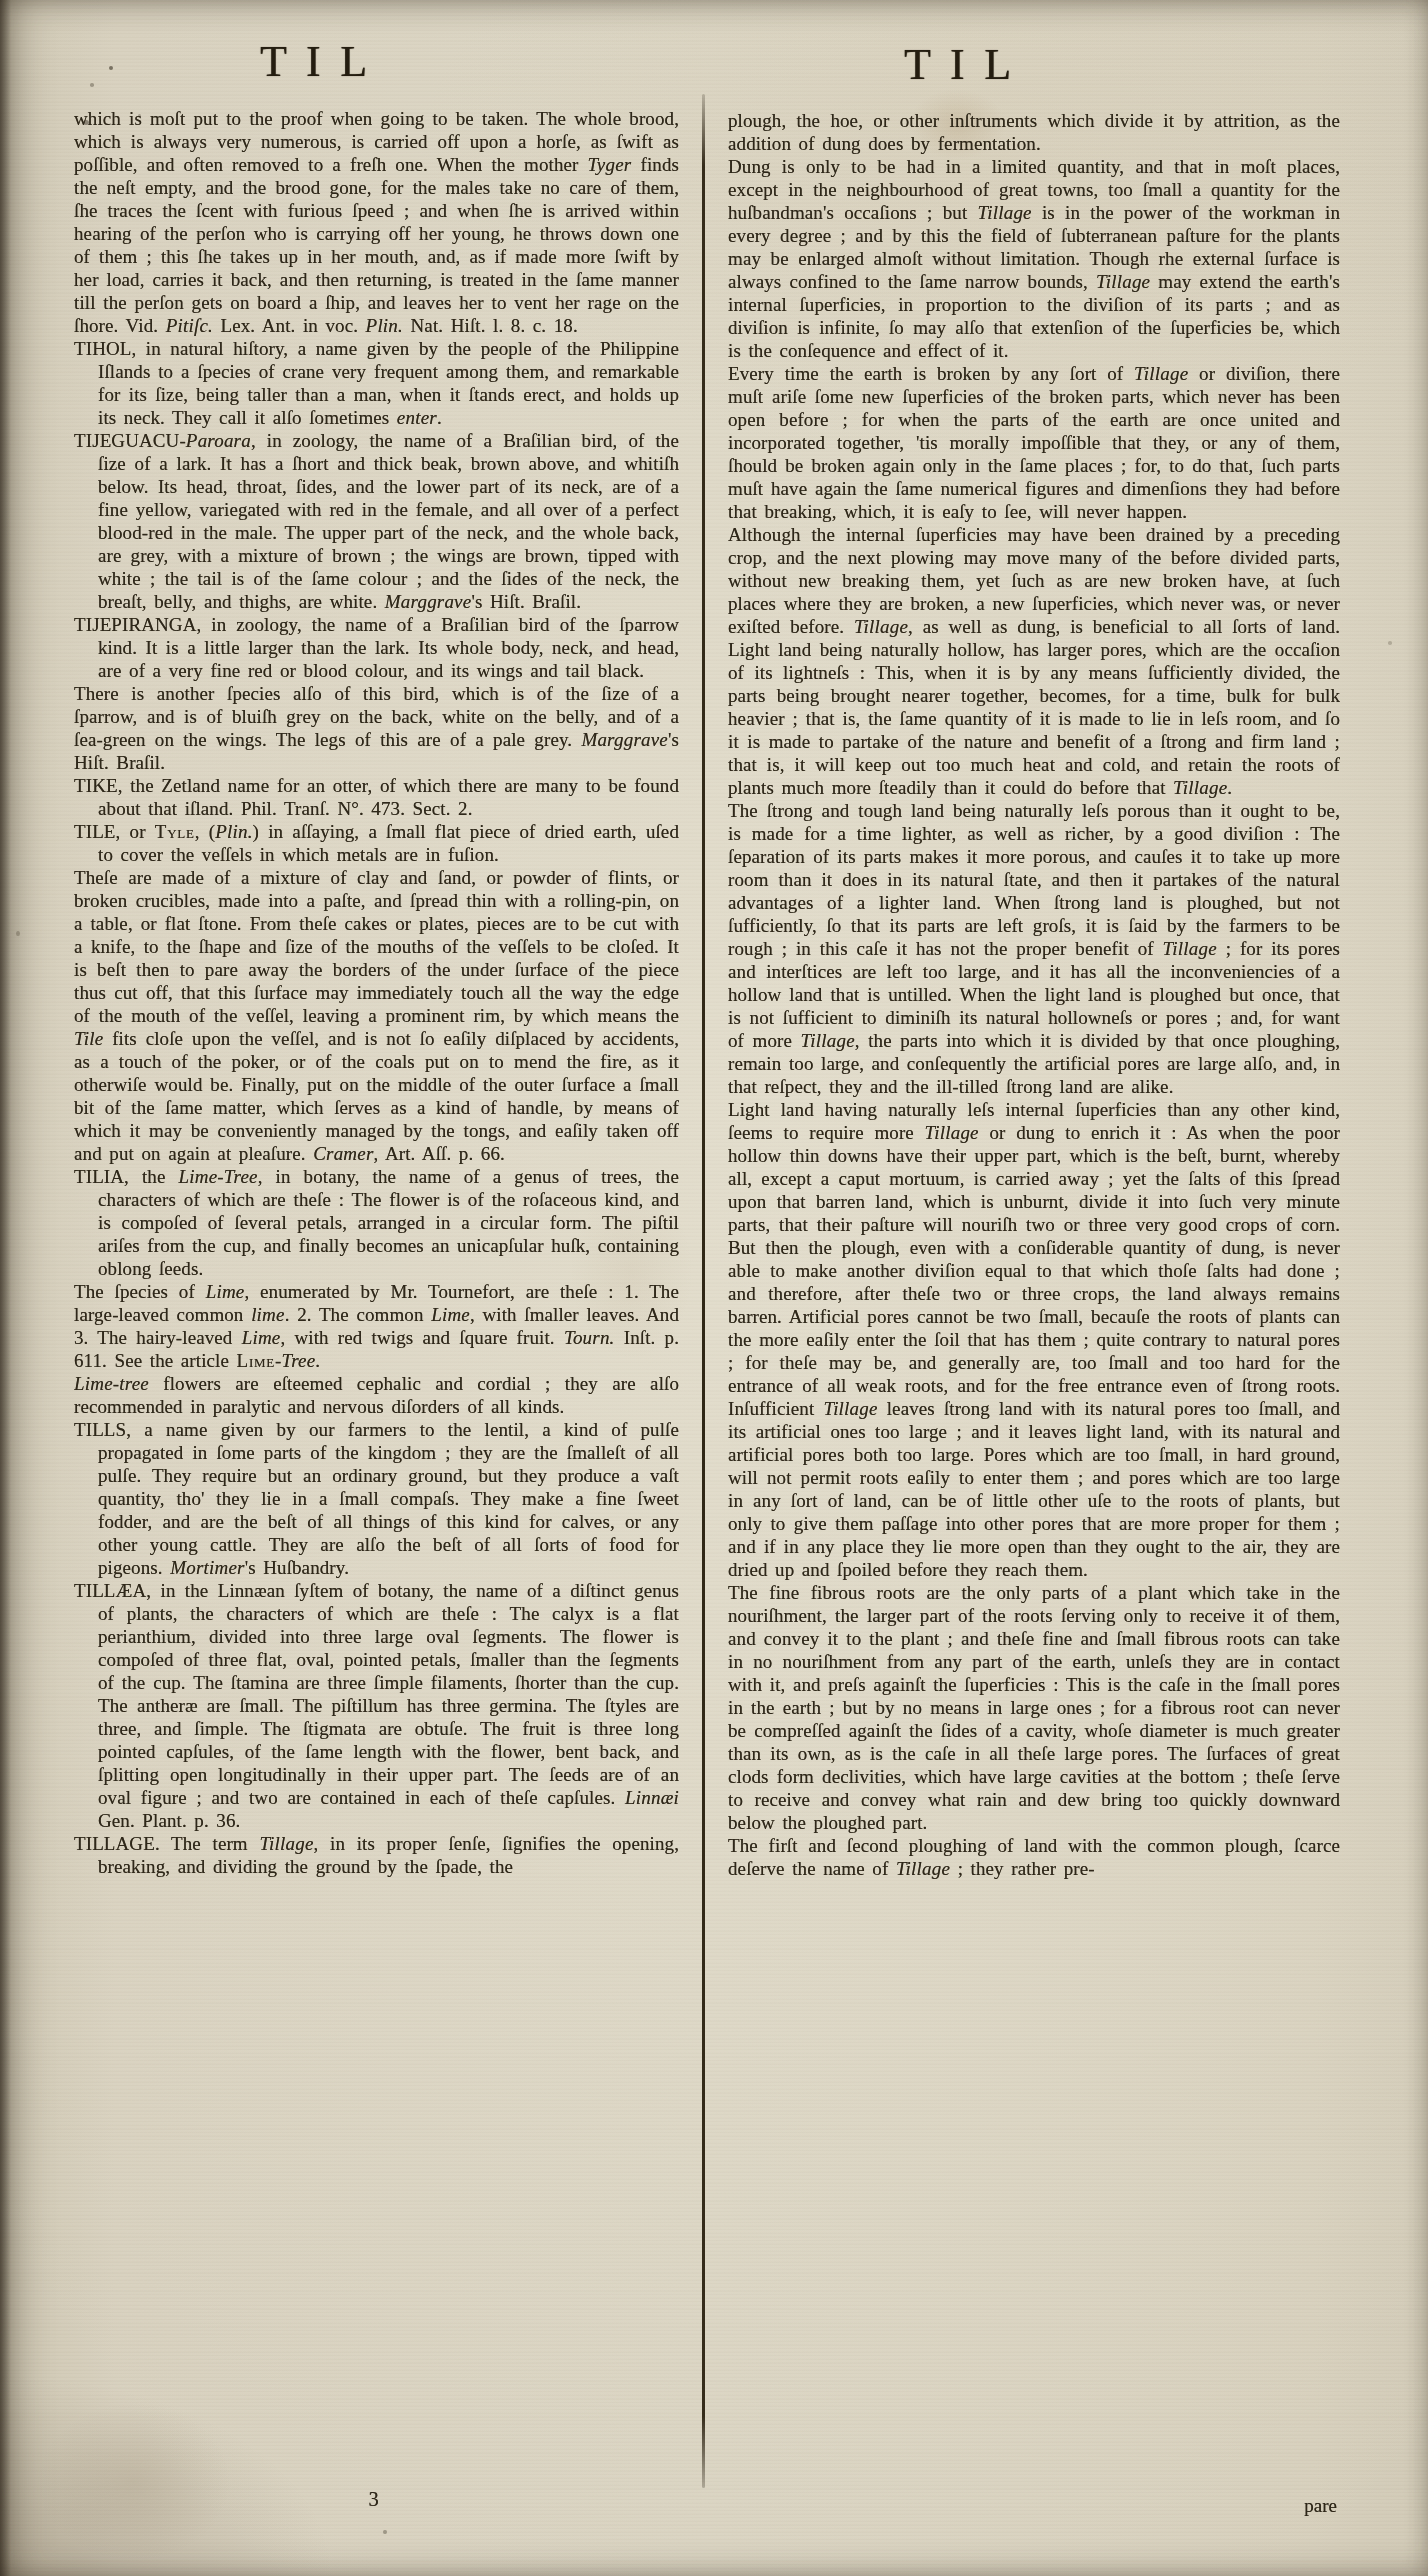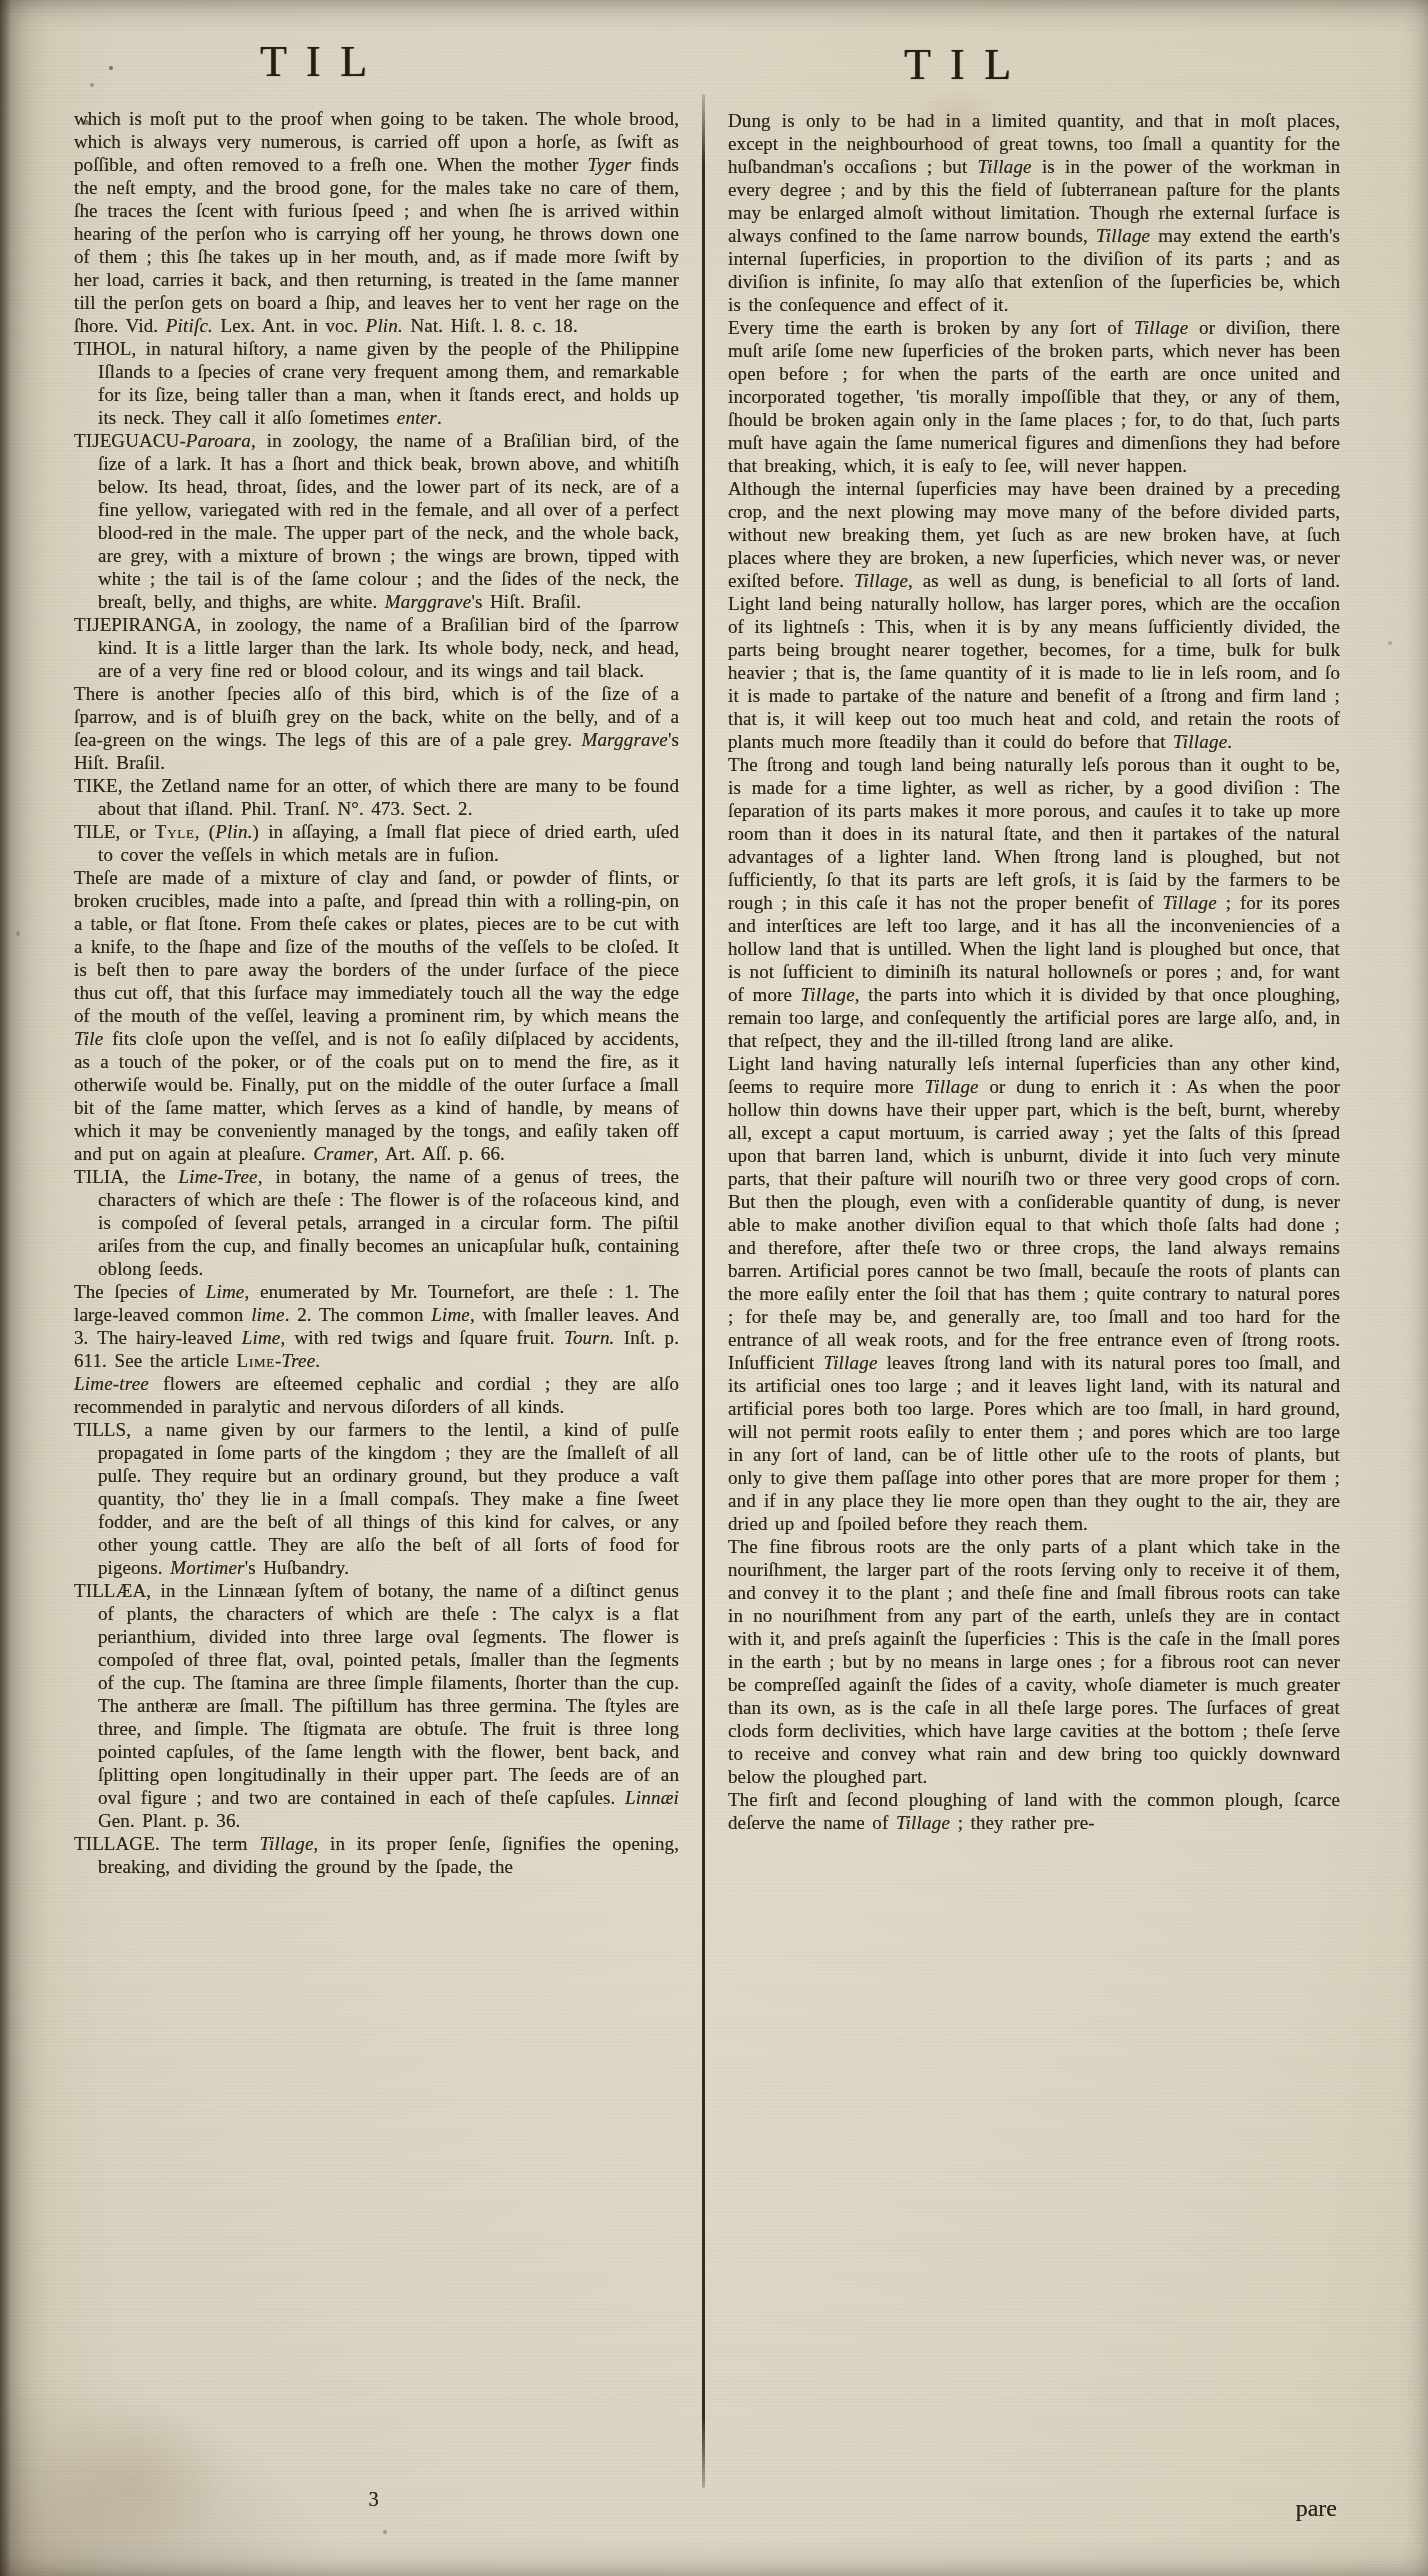--- a/index.html
+++ b/index.html
@@ -53,21 +53,21 @@
     border-radius:1.8px;
   }
   .signature{
     position:absolute;
     font-size:20.5px;
     text-align:center;
     text-shadow:0 0 0.5px rgba(46,39,25,0.7);
   }
   .catchword{
     position:absolute;
-    font-size:24px;
+    font-size:19px;
     text-align:right;
     text-shadow:0 0 0.5px rgba(46,39,25,0.7);
   }
   .speck{position:absolute;border-radius:50%;background:rgba(44,35,22,0.55);pointer-events:none;}
   .stain{position:absolute;border-radius:50%;pointer-events:none;}
 </style>
 </head>
 <body>
 
 <div id="page">
@@ -103,20 +103,21 @@
       <p class="plain">Theſe are made of a mixture of clay and ſand, or powder of flints, or broken crucibles, made into a paſte, and ſpread thin with a rolling-pin, on a table, or flat ſtone.  From theſe cakes or plates, pieces are to be cut with a knife, to the ſhape and ſize of the mouths of the veſſels to be cloſed.  It is beſt then to pare away the borders of the under ſurface of the piece thus cut off, that this ſurface may immediately touch all the way the edge of the mouth of the veſſel, leaving a prominent rim, by which means the <i>Tile</i> fits cloſe upon the veſſel, and is not ſo eaſily diſplaced by accidents, as a touch of the poker, or of the coals put on to mend the fire, as it otherwiſe would be.  Finally, put on the middle of the outer ſurface a ſmall bit of the ſame matter, which ſerves as a kind of handle, by means of which it may be conveniently managed by the tongs, and eaſily taken off and put on again at pleaſure.  <i>Cramer</i>, Art. Aſſ. p. 66.</p>
       <p class="entry">TILIA, the <i>Lime-Tree</i>, in botany, the name of a genus of trees, the characters of which are theſe :  The flower is of the roſaceous kind, and is compoſed of ſeveral petals, arranged in a circular form.  The piſtil ariſes from the cup, and finally becomes an unicapſular huſk, containing oblong ſeeds.</p>
       <p class="plain">The ſpecies of <i>Lime</i>, enumerated by Mr. Tournefort, are theſe :  1. The large-leaved common <i>lime</i>.  2. The common <i>Lime</i>, with ſmaller leaves.  And 3. The hairy-leaved <i>Lime</i>, with red twigs and ſquare fruit.  <i>Tourn.</i> Inſt. p. 611.  See the article <span class="sc">Lime</span>-<i>Tree</i>.</p>
       <p class="plain"><i>Lime-tree</i> flowers are eſteemed cephalic and cordial ; they are alſo recommended in paralytic and nervous diſorders of all kinds.</p>
       <p class="entry">TILLS, a name given by our farmers to the lentil, a kind of pulſe propagated in ſome parts of the kingdom ; they are the ſmalleſt of all pulſe.  They require but an ordinary ground, but they produce a vaſt quantity, tho' they lie in a ſmall compaſs.  They make a fine ſweet fodder, and are the beſt of all things of this kind for calves, or any other young cattle.  They are alſo the beſt of all ſorts of food for pigeons.  <i>Mortimer</i>'s Huſbandry.</p>
       <p class="entry">TILLÆA, in the Linnæan ſyſtem of botany, the name of a diſtinct genus of plants, the characters of which are theſe :  The calyx is a flat perianthium, divided into three large oval ſegments.  The flower is compoſed of three flat, oval, pointed petals, ſmaller than the ſegments of the cup.  The ſtamina are three ſimple filaments, ſhorter than the cup.  The antheræ are ſmall.  The piſtillum has three germina.  The ſtyles are three, and ſimple.  The ſtigmata are obtuſe.  The fruit is three long pointed capſules, of the ſame length with the flower, bent back, and ſplitting open longitudinally in their upper part.  The ſeeds are of an oval figure ; and two are contained in each of theſe capſules.  <i>Linnæi</i> Gen. Plant. p. 36.</p>
       <p class="entry">TILLAGE.  The term <i>Tillage</i>, in its proper ſenſe, ſignifies the opening, breaking, and dividing the ground by the ſpade, the</p>
     </div>
 
   <div class="col" style="left:728px;top:109px;width:612px;height:2372px;">
+      <p class="plain">plough, the hoe, or other inſtruments which divide it by attrition, as the addition of dung does by fermentation.</p>
       <p class="plain">Dung is only to be had in a limited quantity, and that in moſt places, except in the neighbourhood of great towns, too ſmall a quantity for the huſbandman's occaſions ; but <i>Tillage</i> is in the power of the workman in every degree ; and by this the field of ſubterranean paſture for the plants may be enlarged almoſt without limitation.  Though rhe external ſurface is always confined to the ſame narrow bounds, <i>Tillage</i> may extend the earth's internal ſuperficies, in proportion to the diviſion of its parts ; and as diviſion is infinite, ſo may alſo that extenſion of the ſuperficies be, which is the conſequence and effect of it.</p>
       <p class="plain">Every time the earth is broken by any ſort of <i>Tillage</i> or diviſion, there muſt ariſe ſome new ſuperficies of the broken parts, which never has been open before ; for when the parts of the earth are once united and incorporated together, 'tis morally impoſſible that they, or any of them, ſhould be broken again only in the ſame places ; for, to do that, ſuch parts muſt have again the ſame numerical figures and dimenſions they had before that breaking, which, it is eaſy to ſee, will never happen.</p>
       <p class="plain">Although the internal ſuperficies may have been drained by a preceding crop, and the next plowing may move many of the before divided parts, without new breaking them, yet ſuch as are new broken have, at ſuch places where they are broken, a new ſuperficies, which never was, or never exiſted before. <i>Tillage</i>, as well as dung, is beneficial to all ſorts of land. Light land being naturally hollow, has larger pores, which are the occaſion of its lightneſs :  This, when it is by any means ſufficiently divided, the parts being brought nearer together, becomes, for a time, bulk for bulk heavier ; that is, the ſame quantity of it is made to lie in leſs room, and ſo it is made to partake of the nature and benefit of a ſtrong and firm land ; that is, it will keep out too much heat and cold, and retain the roots of plants much more ſteadily than it could do before that <i>Tillage</i>.</p>
       <p class="plain">The ſtrong and tough land being naturally leſs porous than it ought to be, is made for a time lighter, as well as richer, by a good diviſion :  The ſeparation of its parts makes it more porous, and cauſes it to take up more room than it does in its natural ſtate, and then it partakes of the natural advantages of a lighter land.  When ſtrong land is ploughed, but not ſufficiently, ſo that its parts are left groſs, it is ſaid by the farmers to be rough ; in this caſe it has not the proper benefit of <i>Tillage</i> ; for its pores and interſtices are left too large, and it has all the inconveniencies of a hollow land that is untilled.  When the light land is ploughed but once, that is not ſufficient to diminiſh its natural hollowneſs or pores ; and, for want of more <i>Tillage</i>, the parts into which it is divided by that once ploughing, remain too large, and conſequently the artificial pores are large alſo, and, in that reſpect, they and the ill-tilled ſtrong land are alike.</p>
       <p class="plain">Light land having naturally leſs internal ſuperficies than any other kind, ſeems to require more <i>Tillage</i> or dung to enrich it :  As when the poor hollow thin downs have their upper part, which is the beſt, burnt, whereby all, except a caput mortuum, is carried away ; yet the ſalts of this ſpread upon that barren land, which is unburnt, divide it into ſuch very minute parts, that their paſture will nouriſh two or three very good crops of corn.  But then the plough, even with a conſiderable quantity of dung, is never able to make another diviſion equal to that which thoſe ſalts had done ; and therefore, after theſe two or three crops, the land always remains barren. Artificial pores cannot be two ſmall, becauſe the roots of plants can the more eaſily enter the ſoil that has them ; quite contrary to natural pores ; for theſe may be, and generally are, too ſmall and too hard for the entrance of all weak roots, and for the free entrance even of ſtrong roots.  Inſufficient <i>Tillage</i> leaves ſtrong land with its natural pores too ſmall, and its artificial ones too large ; and it leaves light land, with its natural and artificial pores both too large.  Pores which are too ſmall, in hard ground, will not permit roots eaſily to enter them ; and pores which are too large in any ſort of land, can be of little other uſe to the roots of plants, but only to give them paſſage into other pores that are more proper for them ; and if in any place they lie more open than they ought to the air, they are dried up and ſpoiled before they reach them.</p>
       <p class="plain">The fine fibrous roots are the only parts of a plant which take in the nouriſhment, the larger part of the roots ſerving only to receive it of them, and convey it to the plant ; and theſe fine and ſmall fibrous roots can take in no nouriſhment from any part of the earth, unleſs they are in contact with it, and preſs againſt the ſuperficies :  This is the caſe in the ſmall pores in the earth ; but by no means in large ones ; for a fibrous root can never be compreſſed againſt the ſides of a cavity, whoſe diameter is much greater than its own, as is the caſe in all theſe large pores.  The ſurfaces of great clods form declivities, which have large cavities at the bottom ; theſe ſerve to receive and convey what rain and dew bring too quickly downward below the ploughed part.</p>
       <p class="plain">The firſt and ſecond ploughing of land with the common plough, ſcarce deſerve the name of <i>Tillage</i> ; they rather pre-</p>
     </div>
 
   <div class="signature" style="left:338px;top:2488px;width:71px;">3</div>

